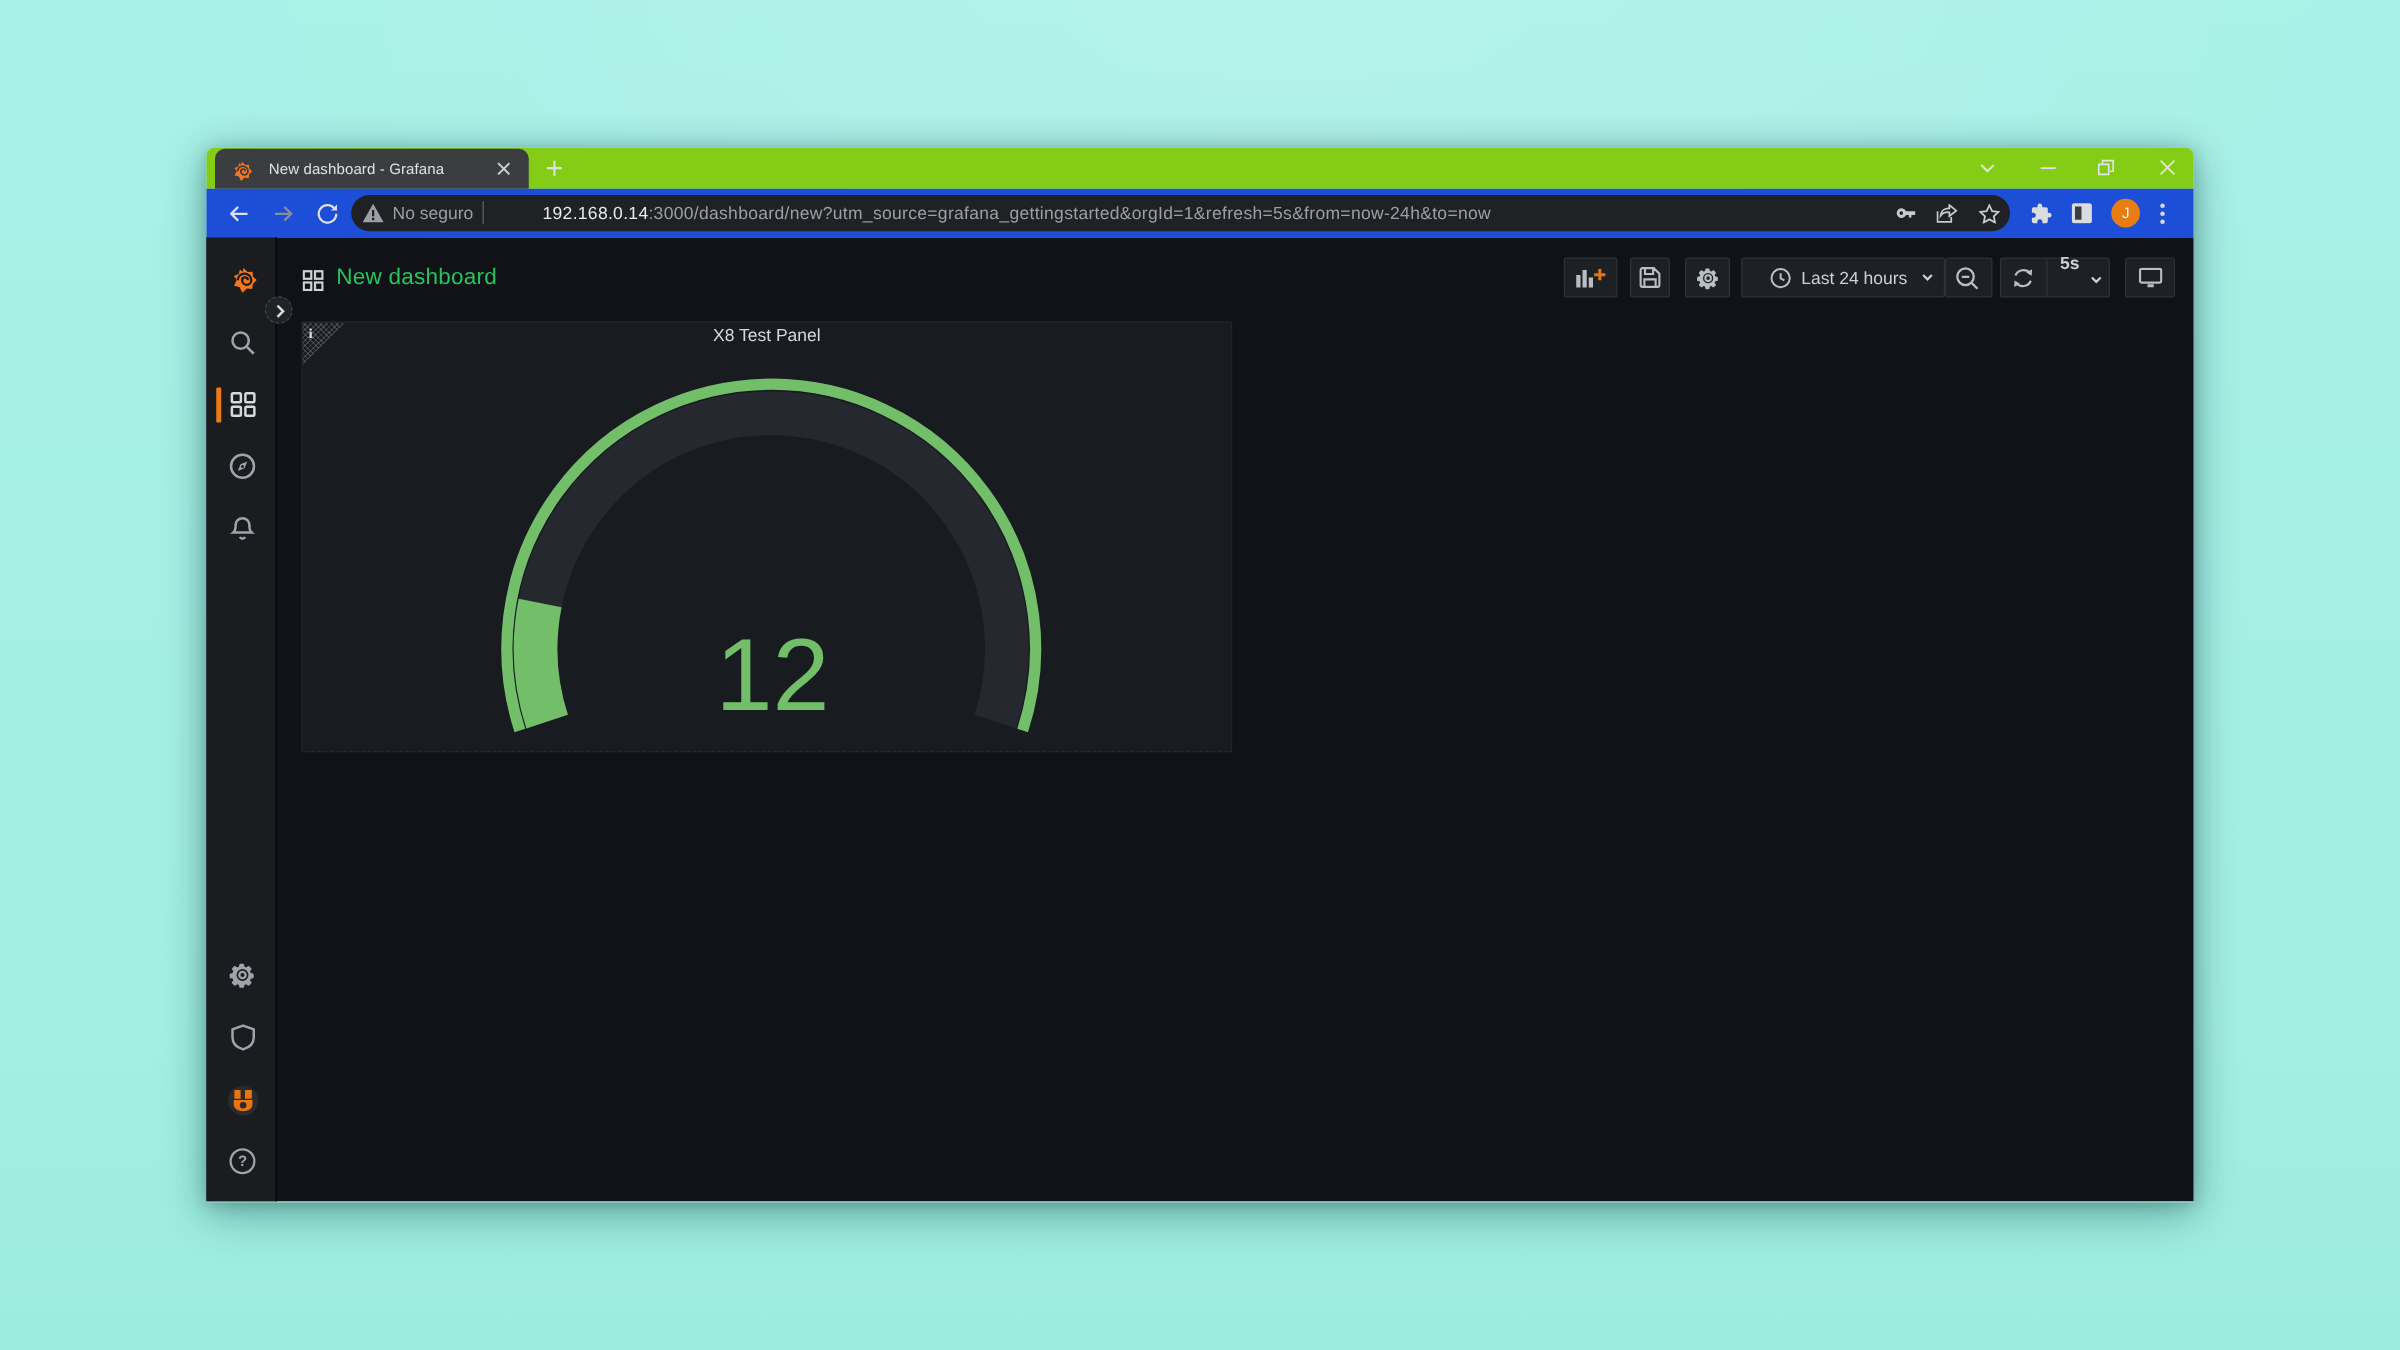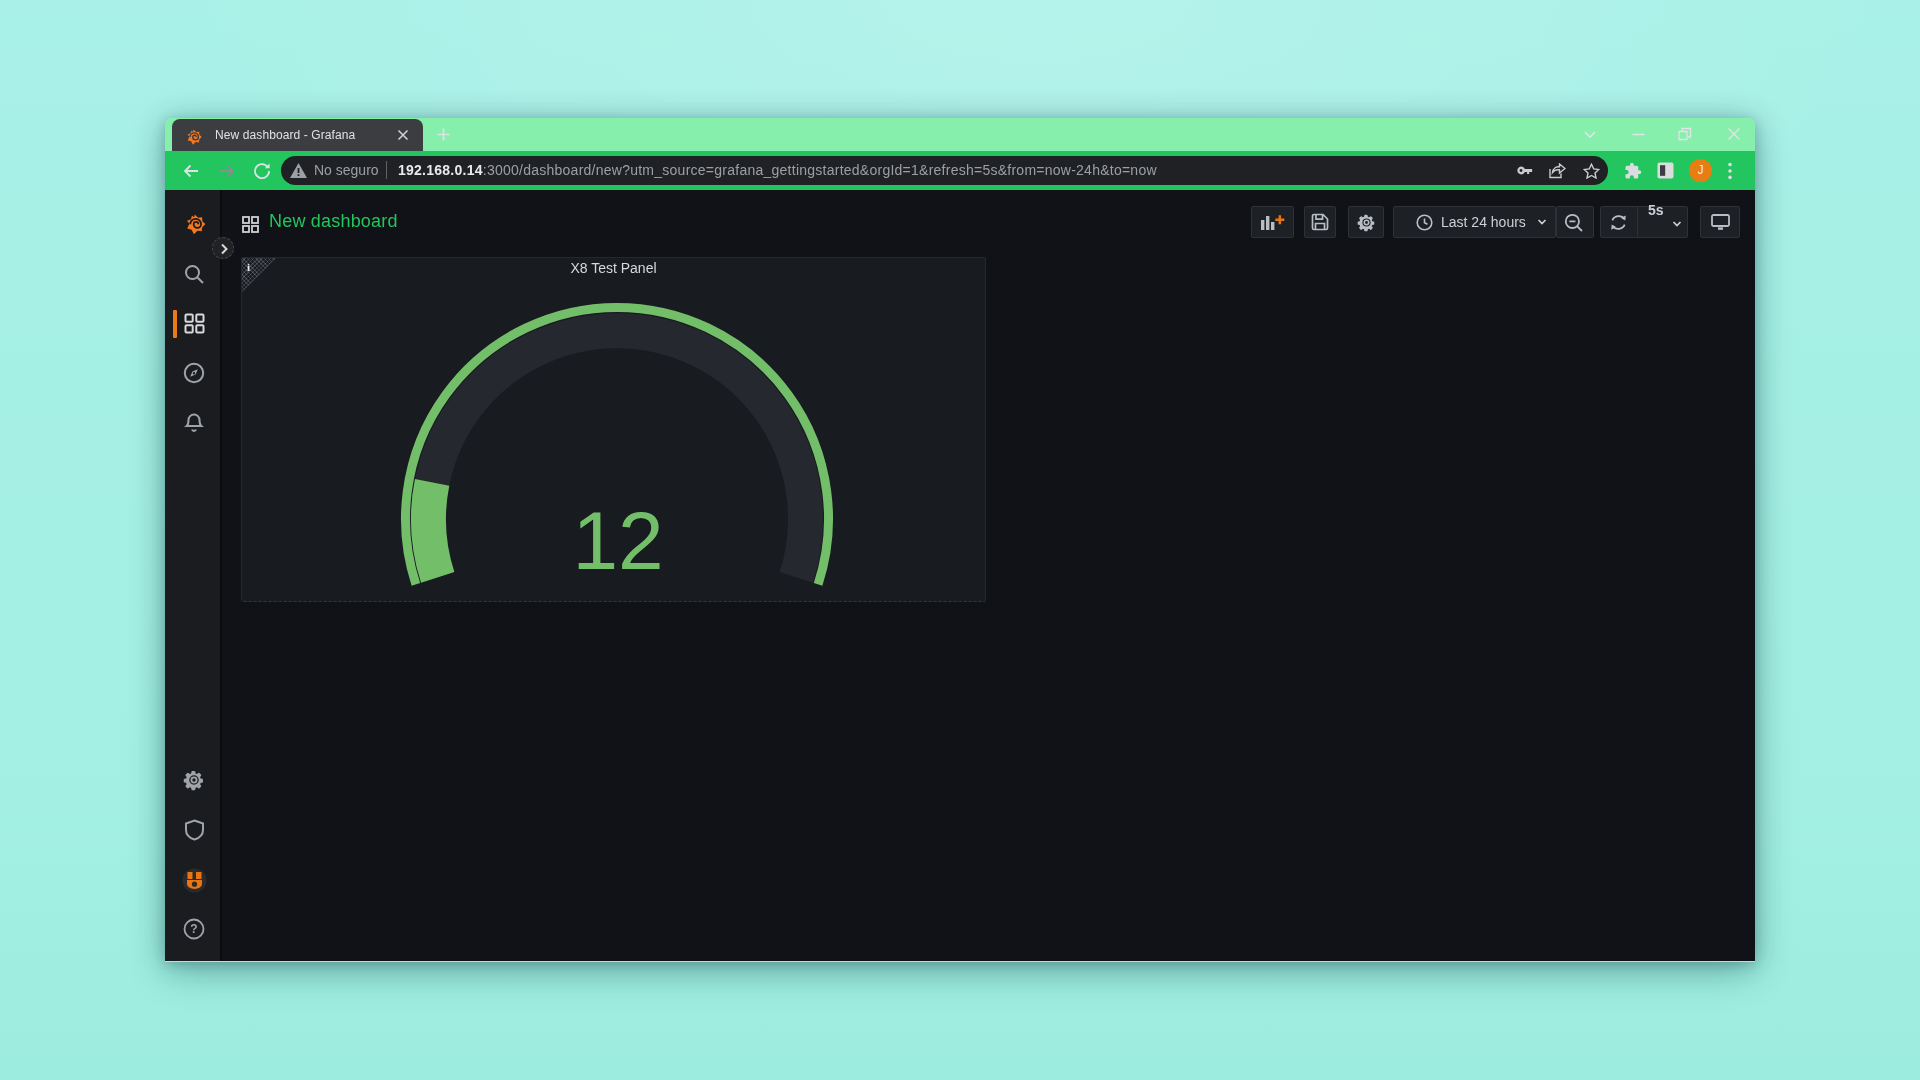--- a/index.html
+++ b/index.html
@@ -10,49 +10,49 @@
       radial-gradient(1250px 520px at 54% 0%, rgba(255,255,255,0.13), rgba(255,255,255,0) 70%),
       linear-gradient(180deg, #a9f1e8 0%, #a6f0e6 30%, #a3efe3 75%, #9cecdf 100%);
   }
   .win {
     position:absolute; left:165px; top:118px; width:1590px; height:844px;
     border-radius:7px 7px 0 0;
     box-shadow:0 10px 36px rgba(10,60,60,.32), 0 2px 12px rgba(10,60,60,.22), 0 0 30px rgba(10,70,70,.12);
     overflow:hidden;
   }
   
-  .tabstrip { position:relative; height:33px; background:#86efac; }
+  .tabstrip { position:relative; height:33px; background:#84cc16; }
   .tab {
     position:absolute; left:7px; top:1px; width:251px; height:32px;
     background:#3c3d41; border-radius:8px 8px 0 0;
   }
   .tab .fav { position:absolute; left:14px; top:9px; width:17px; height:17px; }
   .tab .ttl {
     position:absolute; left:43px; top:9px; font-size:12px; color:#dfe1e5;
     letter-spacing:.1px; white-space:nowrap;
   }
   .tab .cls {
     position:absolute; left:224px; top:9px; width:14px; height:14px;
     color:#cdd0d4;
   }
   .newtab { position:absolute; left:272px; top:10px; width:13px; height:13px; color:#dee1e5; }
   .winctl { position:absolute; top:0; right:0; height:33px; color:#e2e4e8; }
   .winctl svg { position:absolute; top:8px; }
   
-  .toolbar { position:relative; height:39px; background:#22c55e; }
+  .toolbar { position:relative; height:39px; background:#1d4ed8; }
   .tbico { position:absolute; top:11px; color:#d3d6da; }
   .omni {
     position:absolute; left:116px; top:5px; width:1327px; height:29px;
     background:#202124; border-radius:15px;
   }
   .omni .warn { position:absolute; left:9px; top:7px; color:#9aa0a6; }
   .omni .nst { position:absolute; left:33px; top:6px; font-size:14px; color:#9aa0a6; }
   .omni .sep { position:absolute; left:105px; top:5px; width:1px; height:18px; background:#5f6368; }
   .omni .url { position:absolute; left:117px; top:6px; font-size:14px; letter-spacing:.25px; color:#9aa0a6; white-space:nowrap; }
-  .omni .url b { color:#e8eaed; font-weight:700; }
+  .omni .url b { color:#e8eaed; font-weight:400;margin-left:36px; }
   .omni .ricon { position:absolute; top:7px; color:#c8cbcf; }
   .tbr { position:absolute; top:11px; color:#dadce0; }
   .avatar {
     position:absolute; left:1524px; top:8px; width:23px; height:23px; border-radius:50%;
     background:#e87d12; color:#f7f4ef; font-size:12px; text-align:center; line-height:23px;
   }
   
   .content { position:relative; height:771px; background:#111217; }
   .gside { position:absolute; left:0; top:0; width:57px; height:100%; background:#1b1c20; border-right:2px solid #0b0c0e; }
   .gicon { position:absolute; color:#a2a7ae; }

